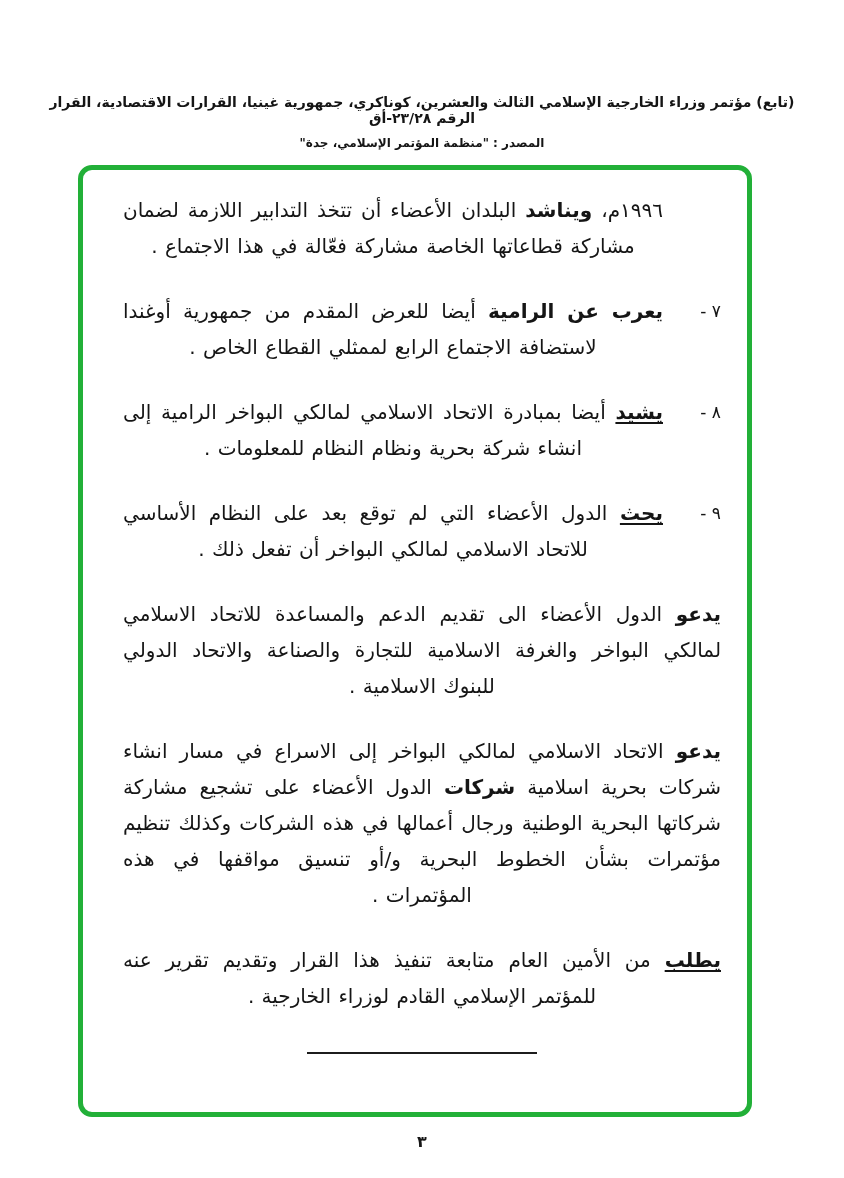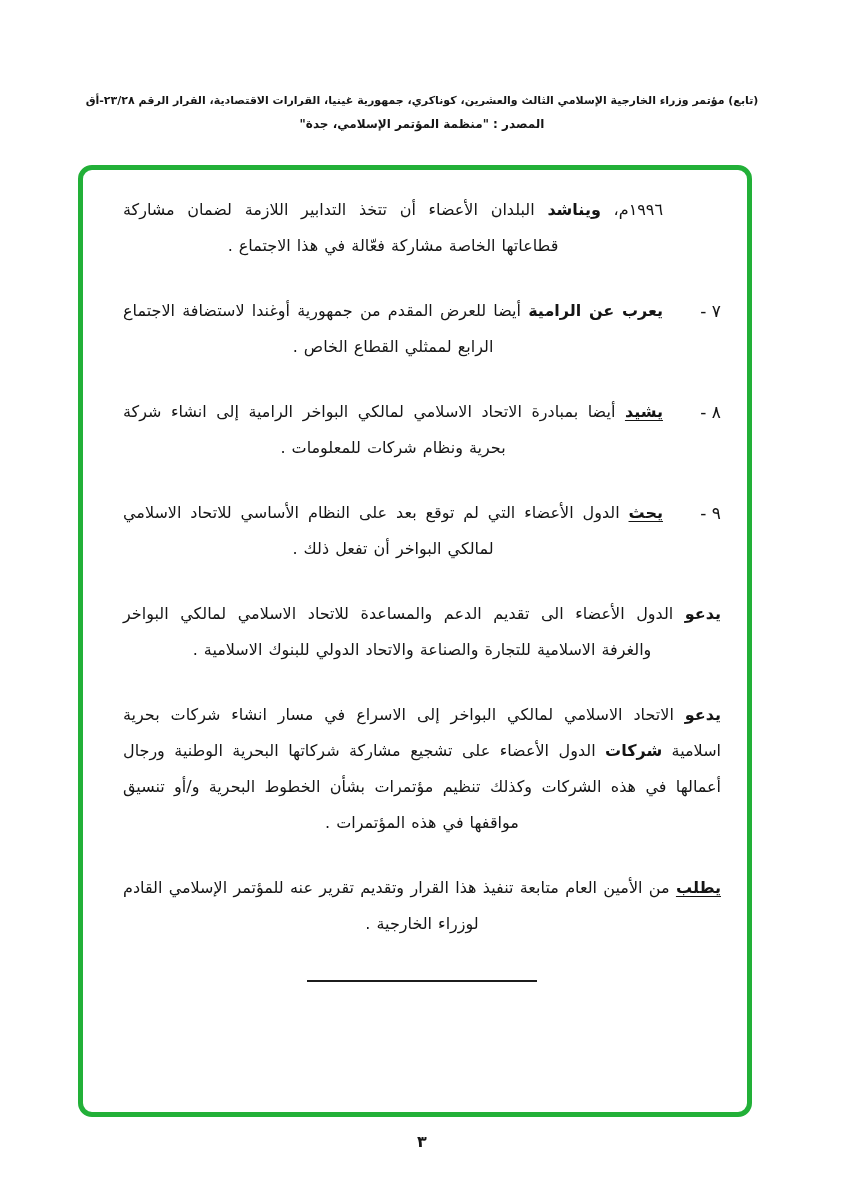--- a/index.html
+++ b/index.html
@@ -14,21 +14,21 @@
   }
 
   
   .hdr {
     position: absolute;
     top: 94px; left: 40px; right: 40px;
     text-align: center;
     direction: rtl;
     font-weight: bold;
   }
-  .hdr .l1 { font-size: 11px; letter-spacing: 0; }
+  .hdr .l1 { font-size: 14px; letter-spacing: 0; }
   .hdr .l2 { font-size: 12px; margin-top: 10px; }
 
   
   .frame {
     position: absolute;
     left: 78px; top: 165px;
     width: 674px; height: 952px;
     border: 5px solid #22b038;
     border-radius: 14px;
     background: #ffffff;
@@ -45,21 +45,21 @@
   .num {
     width: 58px;
     flex: none;
     font-size: 17px;
     line-height: 36px;
     white-space: nowrap;
   }
   .row p {
     flex: 1;
     margin: 0;
-    font-size: 16px;
+    font-size: 20px;
     line-height: 36px;
     text-align: justify;
     text-align-last: center;
     word-spacing: 1px;
   }
   .lead { font-weight: bold; }
   .u { text-decoration: underline; text-underline-offset: 3px; }
 
   .rule {
     width: 230px; height: 2px;
@@ -91,21 +91,21 @@
       <p><span>١٩٩٦م، </span><span class="lead">ويناشد</span><span> البلدان الأعضاء أن تتخذ التدابير اللازمة لضمان مشاركة قطاعاتها الخاصة مشاركة فعّالة في هذا الاجتماع .</span></p>
     </div>
 
     <div class="row">
       <span class="num">٧ -</span>
       <p><span class="lead">يعرب عن الرامية</span><span> أيضا للعرض المقدم من جمهورية أوغندا لاستضافة الاجتماع الرابع لممثلي القطاع الخاص .</span></p>
     </div>
 
     <div class="row">
       <span class="num">٨ -</span>
-      <p><span class="lead u">يشيد</span><span> أيضا بمبادرة الاتحاد الاسلامي لمالكي البواخر الرامية إلى انشاء شركة بحرية ونظام شركات للمعلومات .</span></p>
+      <p><span class="lead u">يشيد</span><span> أيضا بمبادرة الاتحاد الاسلامي لمالكي البواخر الرامية إلى انشاء شركة بحرية ونظام النظام للمعلومات .</span></p>
     </div>
 
     <div class="row">
       <span class="num">٩ -</span>
       <p><span class="lead u">يحث</span><span> الدول الأعضاء التي لم توقع بعد على النظام الأساسي للاتحاد الاسلامي لمالكي البواخر أن تفعل ذلك .</span></p>
     </div>
 
     <div class="row">
       <p><span class="lead">يدعو</span><span> الدول الأعضاء الى تقديم الدعم والمساعدة للاتحاد الاسلامي لمالكي البواخر والغرفة الاسلامية للتجارة والصناعة والاتحاد الدولي للبنوك الاسلامية .</span></p>
     </div>

